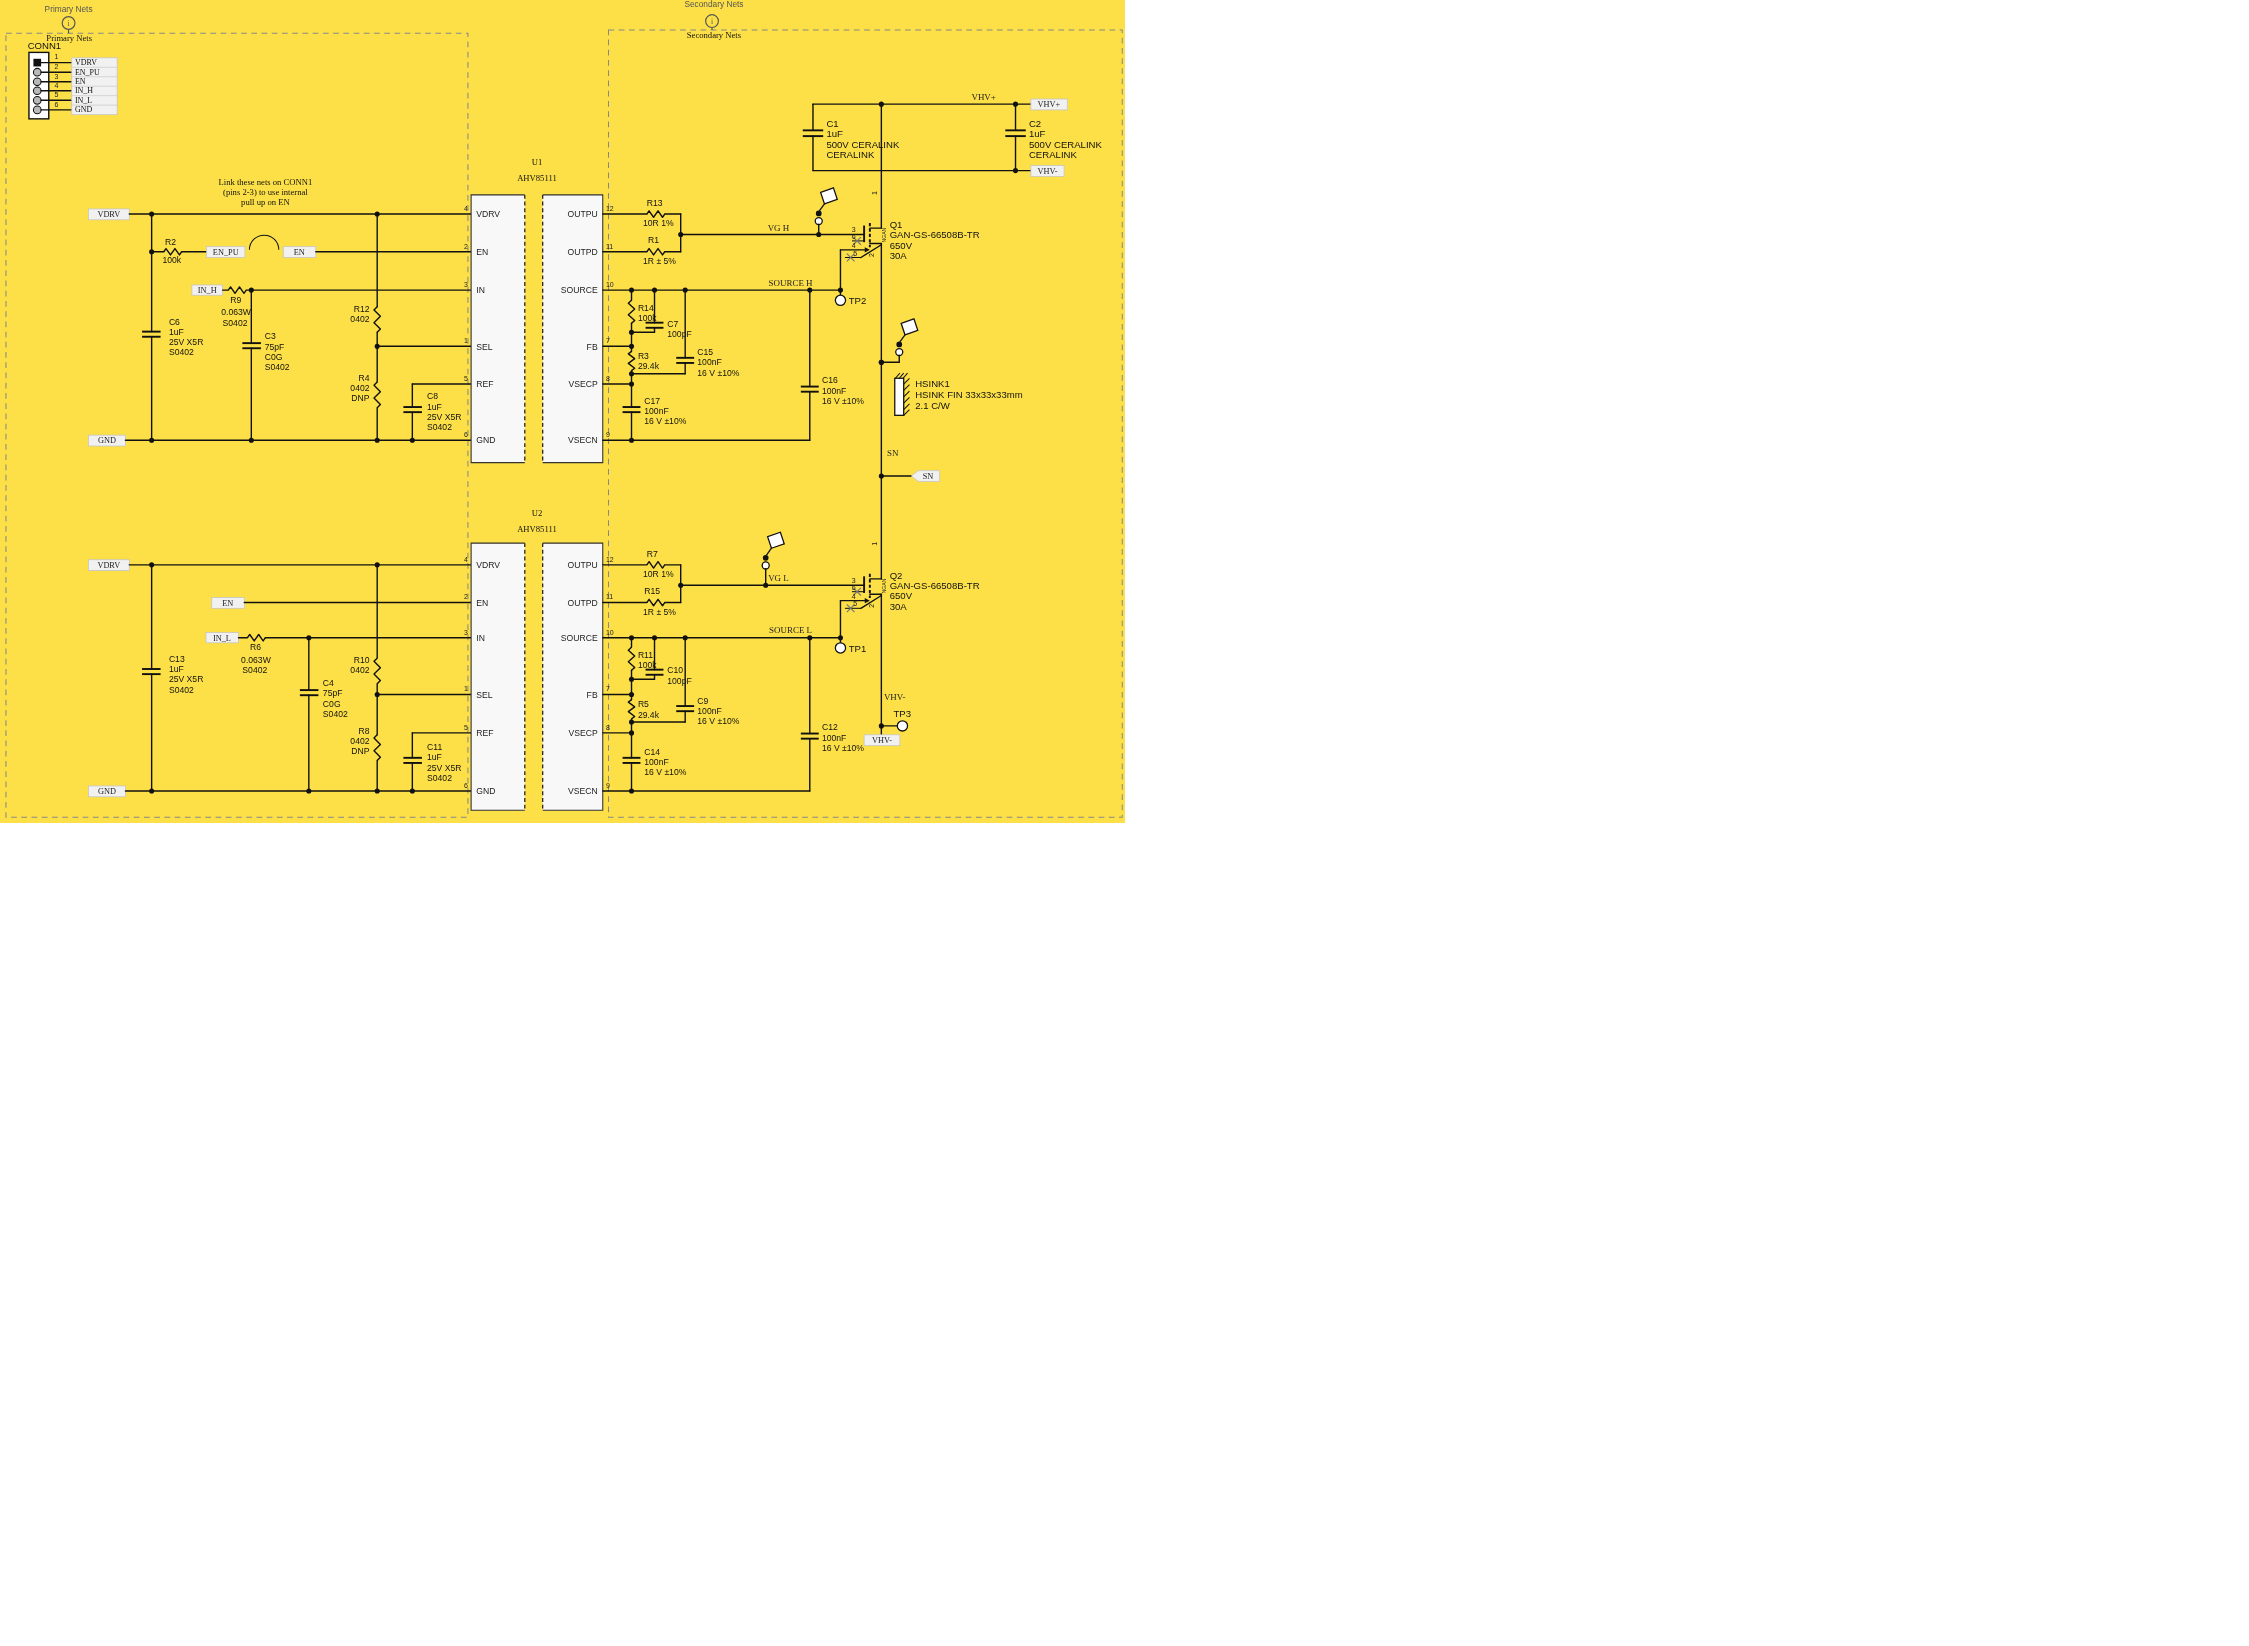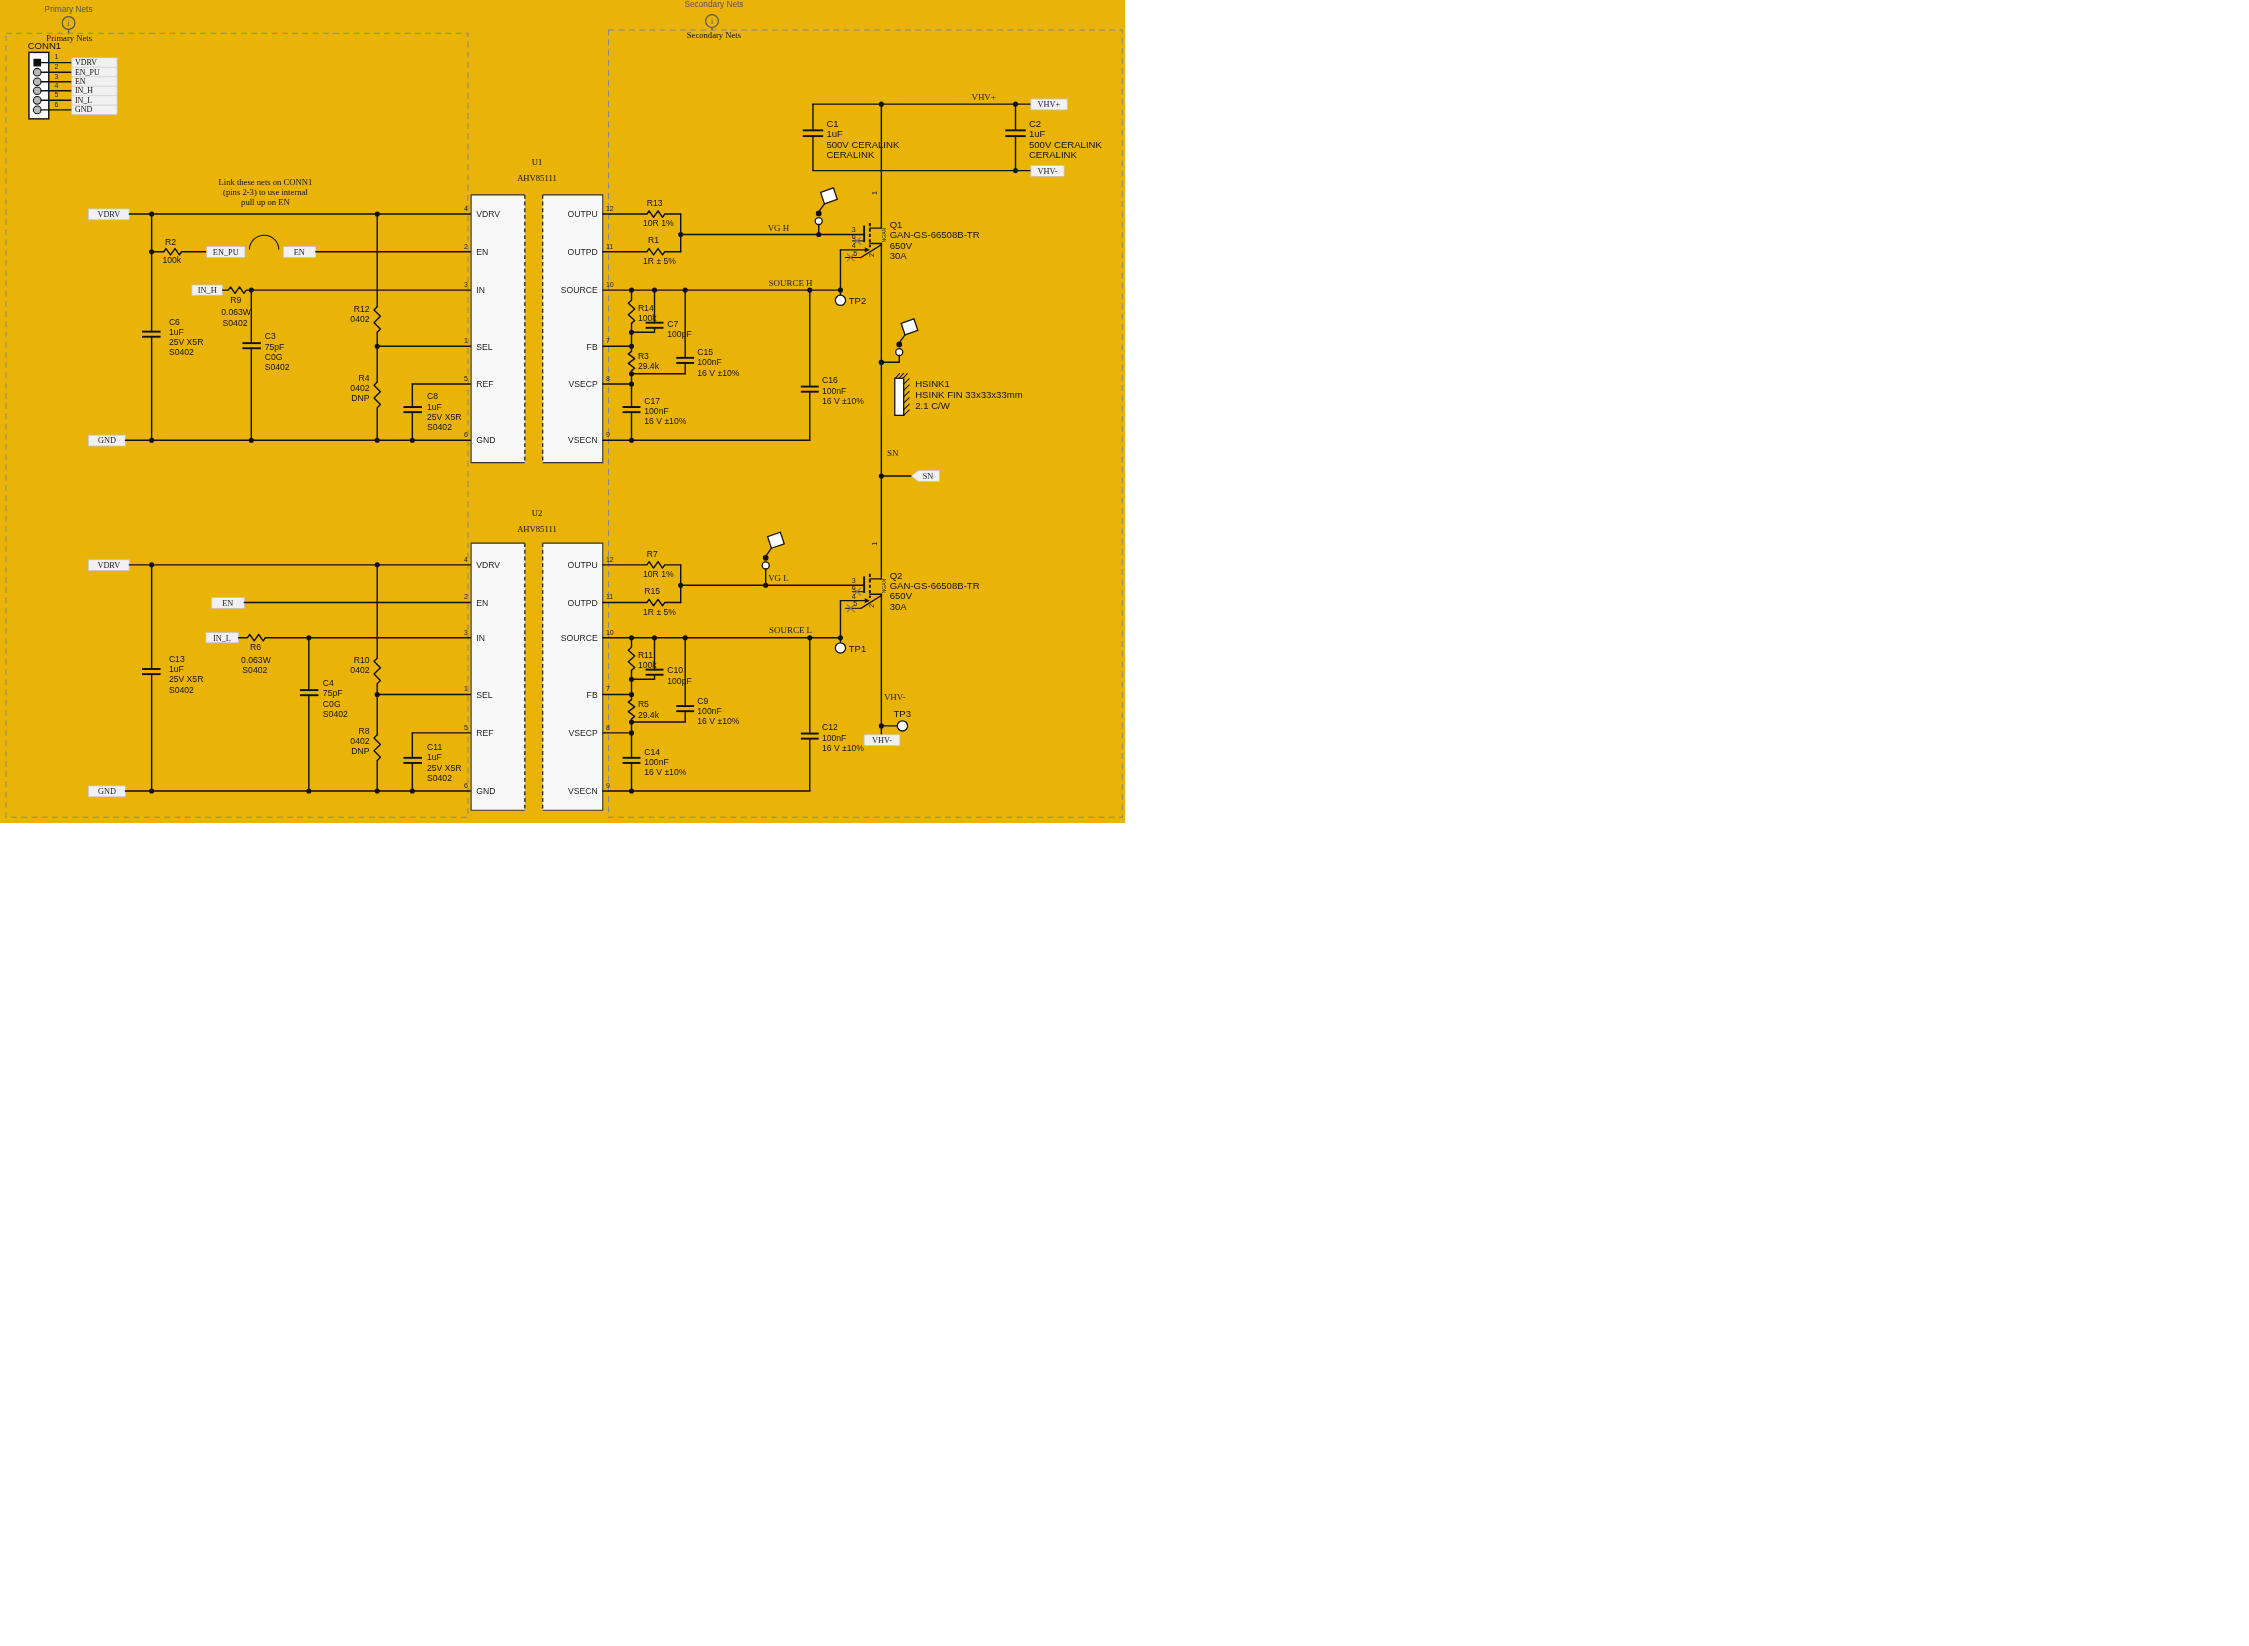--- a/index.html
+++ b/index.html
@@ -1,16 +1,16 @@
 <!DOCTYPE html>
 <html style="font-size:10.2px"><head>
 <meta charset="utf-8">
 <style>
   html,body{margin:0;padding:0;background:#fff;}
-  .page{width:1125px;height:823px;position:relative;background:#eab308;overflow:hidden;}
+  .page{width:1125px;height:823px;position:relative;background:#fde047;overflow:hidden;}
   svg{display:block;}
   .wire{stroke:#111;stroke-width:2.2;fill:none;stroke-linecap:round;}
   .thin{stroke:#111;stroke-width:1.6;fill:none;}
   .plate{stroke:#111;stroke-width:3;fill:none;}
   .zig{stroke:#111;stroke-width:2.2;fill:none;stroke-linejoin:round;}
   .dot{fill:#111;stroke:none;}
   .region{fill:none;stroke:#888;stroke-width:1.6;stroke-dasharray:9 7;}
   .icbox{fill:#f8f8f8;stroke:#333;stroke-width:1.7;}
   .icdash{stroke:#222;stroke-width:2;stroke-dasharray:6 4.5;fill:none;}
   .nbox{fill:#f1f1f1;stroke:#c4c4c4;stroke-width:1.2;}

